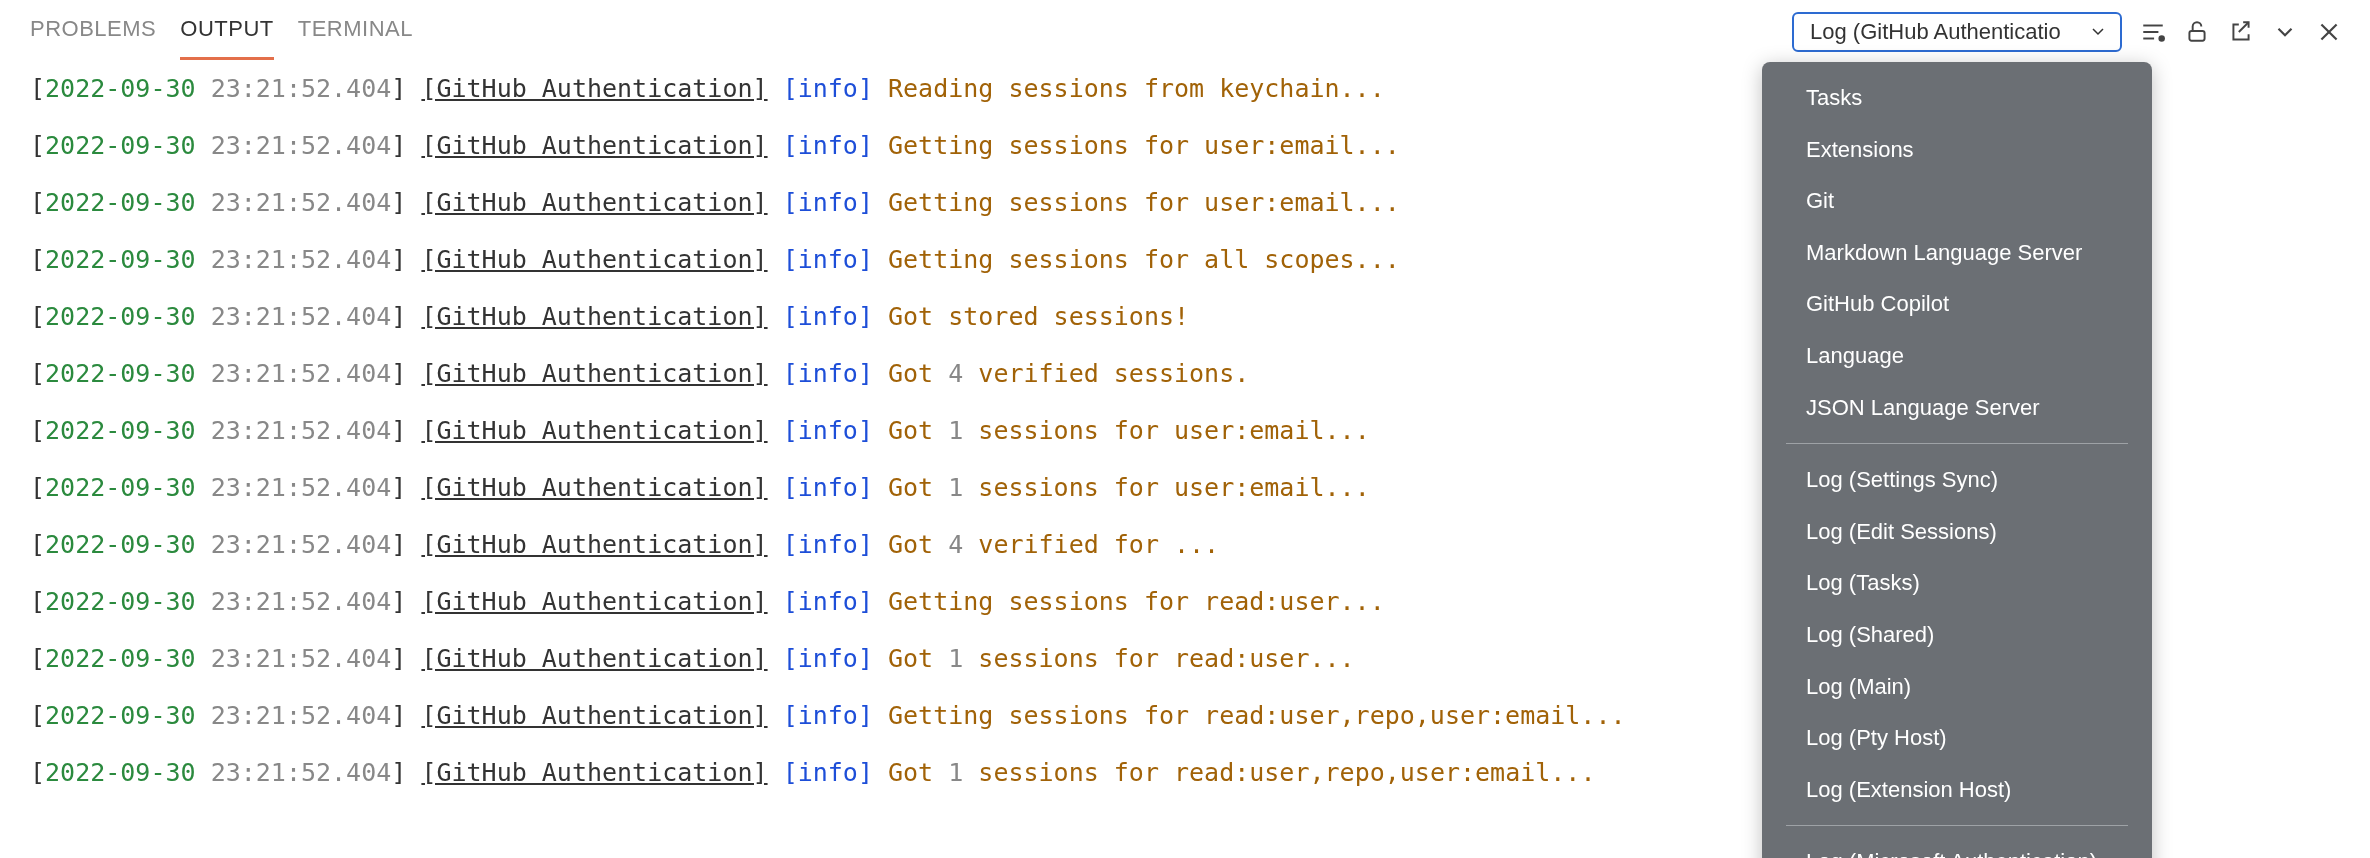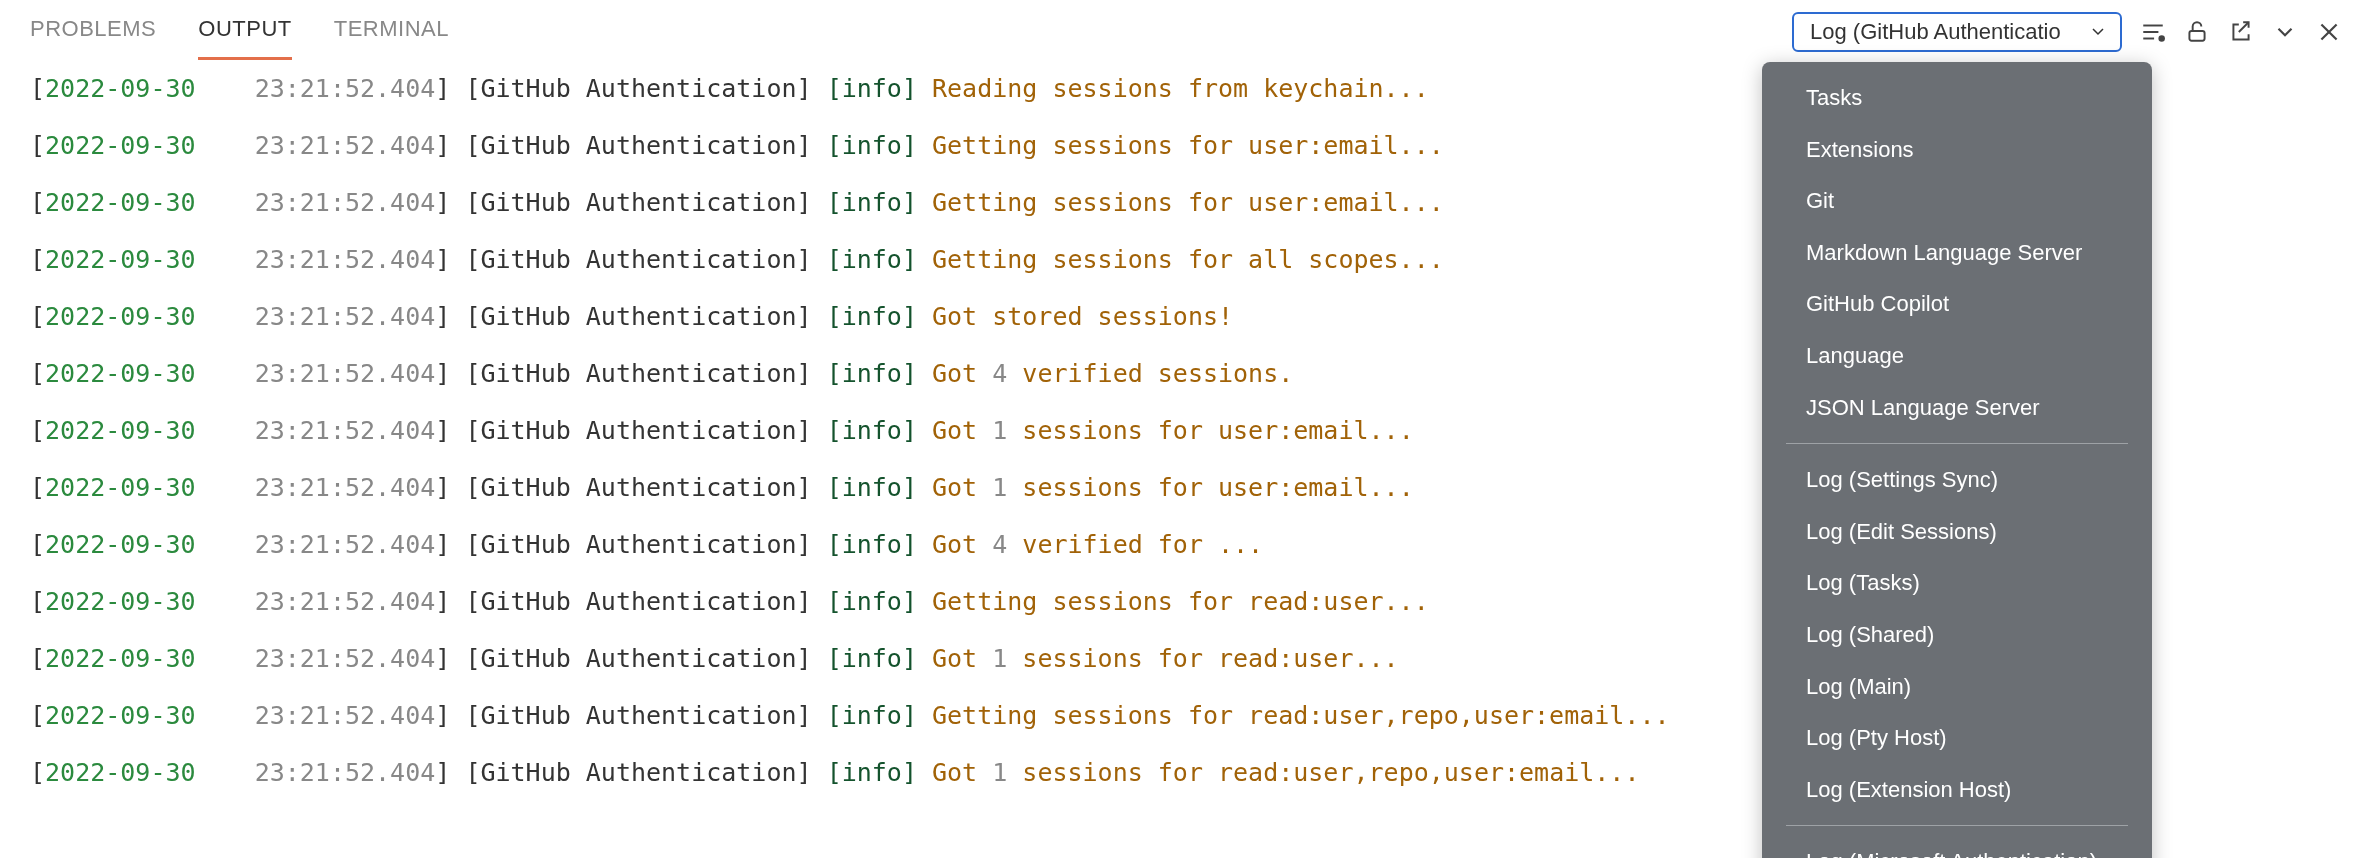--- a/index.html
+++ b/index.html
@@ -14,21 +14,21 @@
 .panel-header {
   display: flex;
   align-items: center;
   height: 60px;
   padding: 0 30px;
   border-bottom: 1px solid transparent;
   position: relative;
 }
 .tabs {
   display: flex;
-  gap: 42px;
+  gap: 24px;
 }
 .tab {
   font-size: 22px;
   color: #888;
   letter-spacing: 0.5px;
   cursor: pointer;
   padding: 14px 0 16px 0;
   position: relative;
 }
 .tab.active {
@@ -84,23 +84,23 @@
   font-family: "SF Mono", Menlo, Consolas, monospace;
   font-size: 25px;
   line-height: 1.0;
 }
 .log-line {
   white-space: pre;
   margin-bottom: 32px;
 }
 .ts-bracket { color: #333; }
 .ts-date { color: #2b8a3e; }
-.ts-time { color: #888; margin-left: 44px; }
-.source { color: #333; }
-.level { color: #14532d; }
+.ts-time { color: #888; }
+.source { color: #333; text-decoration: underline; }
+.level { color: #1d4ed8; }
 .num { color: #888; }
 .msg { color: #a16207; }
 .dropdown {
   position: absolute;
   top: 62px;
   right: 218px;
   width: 390px;
   background: #6b6f74;
   border-radius: 8px;
   padding: 10px 0;

